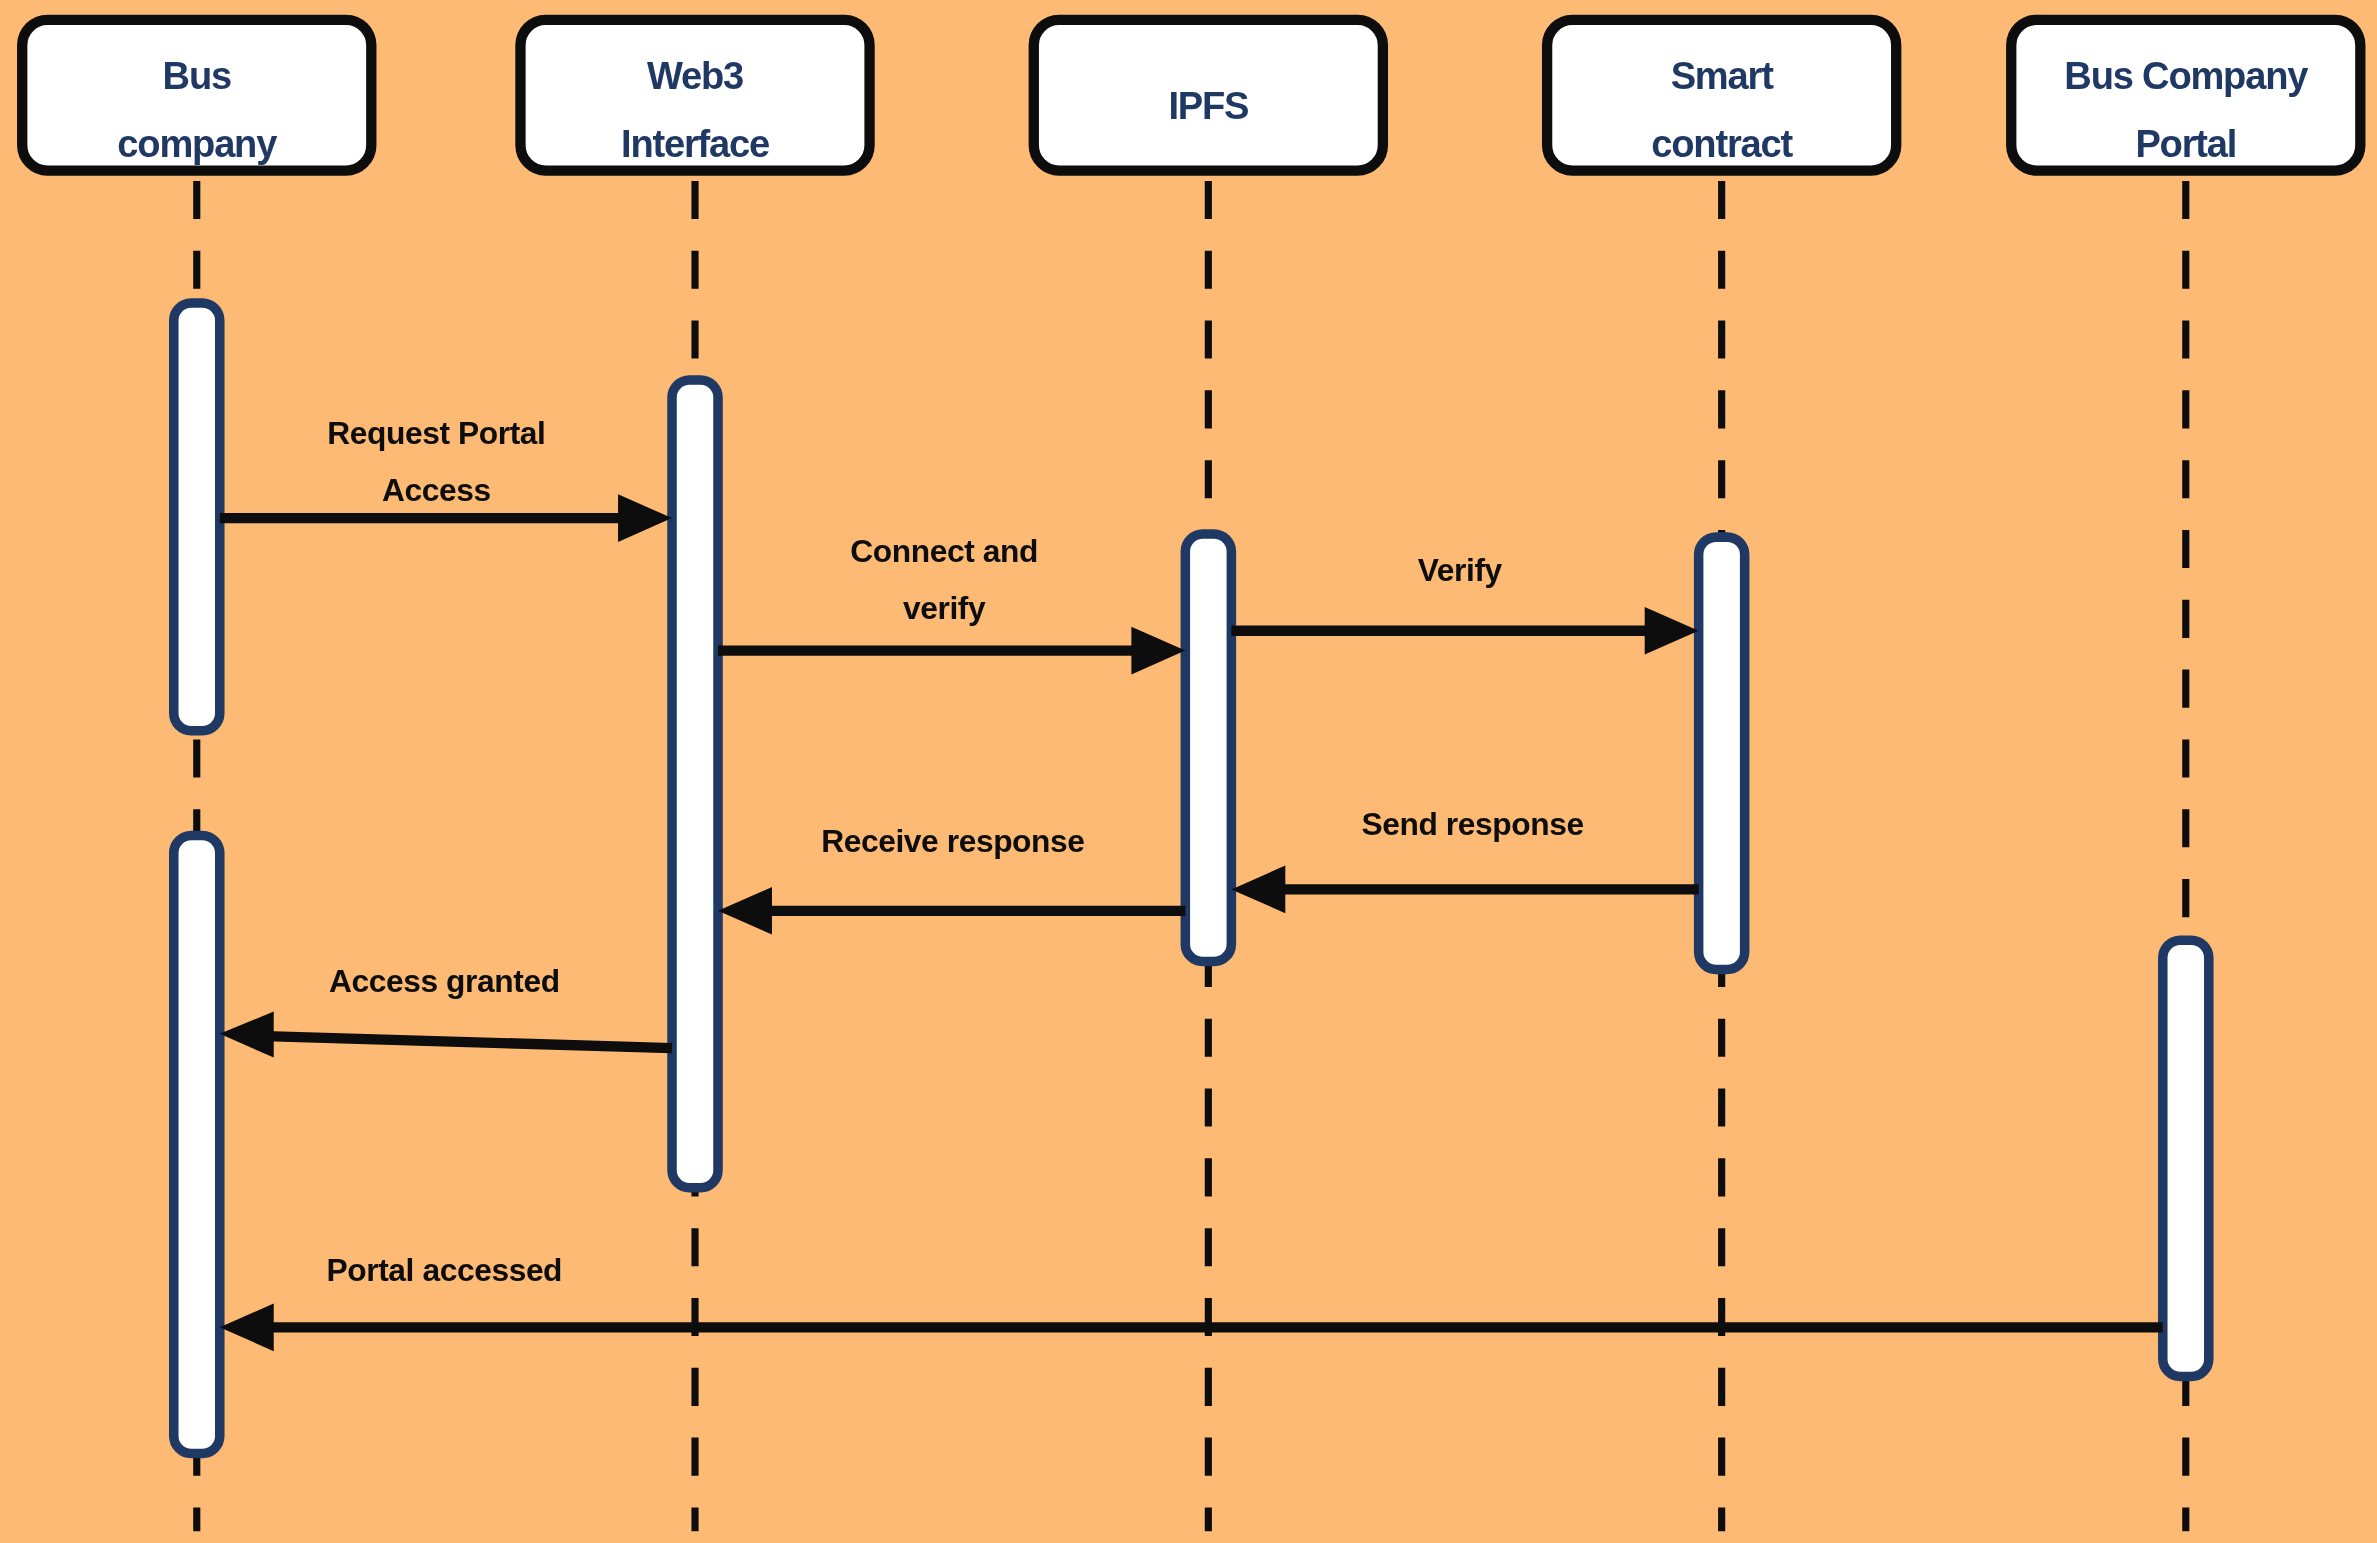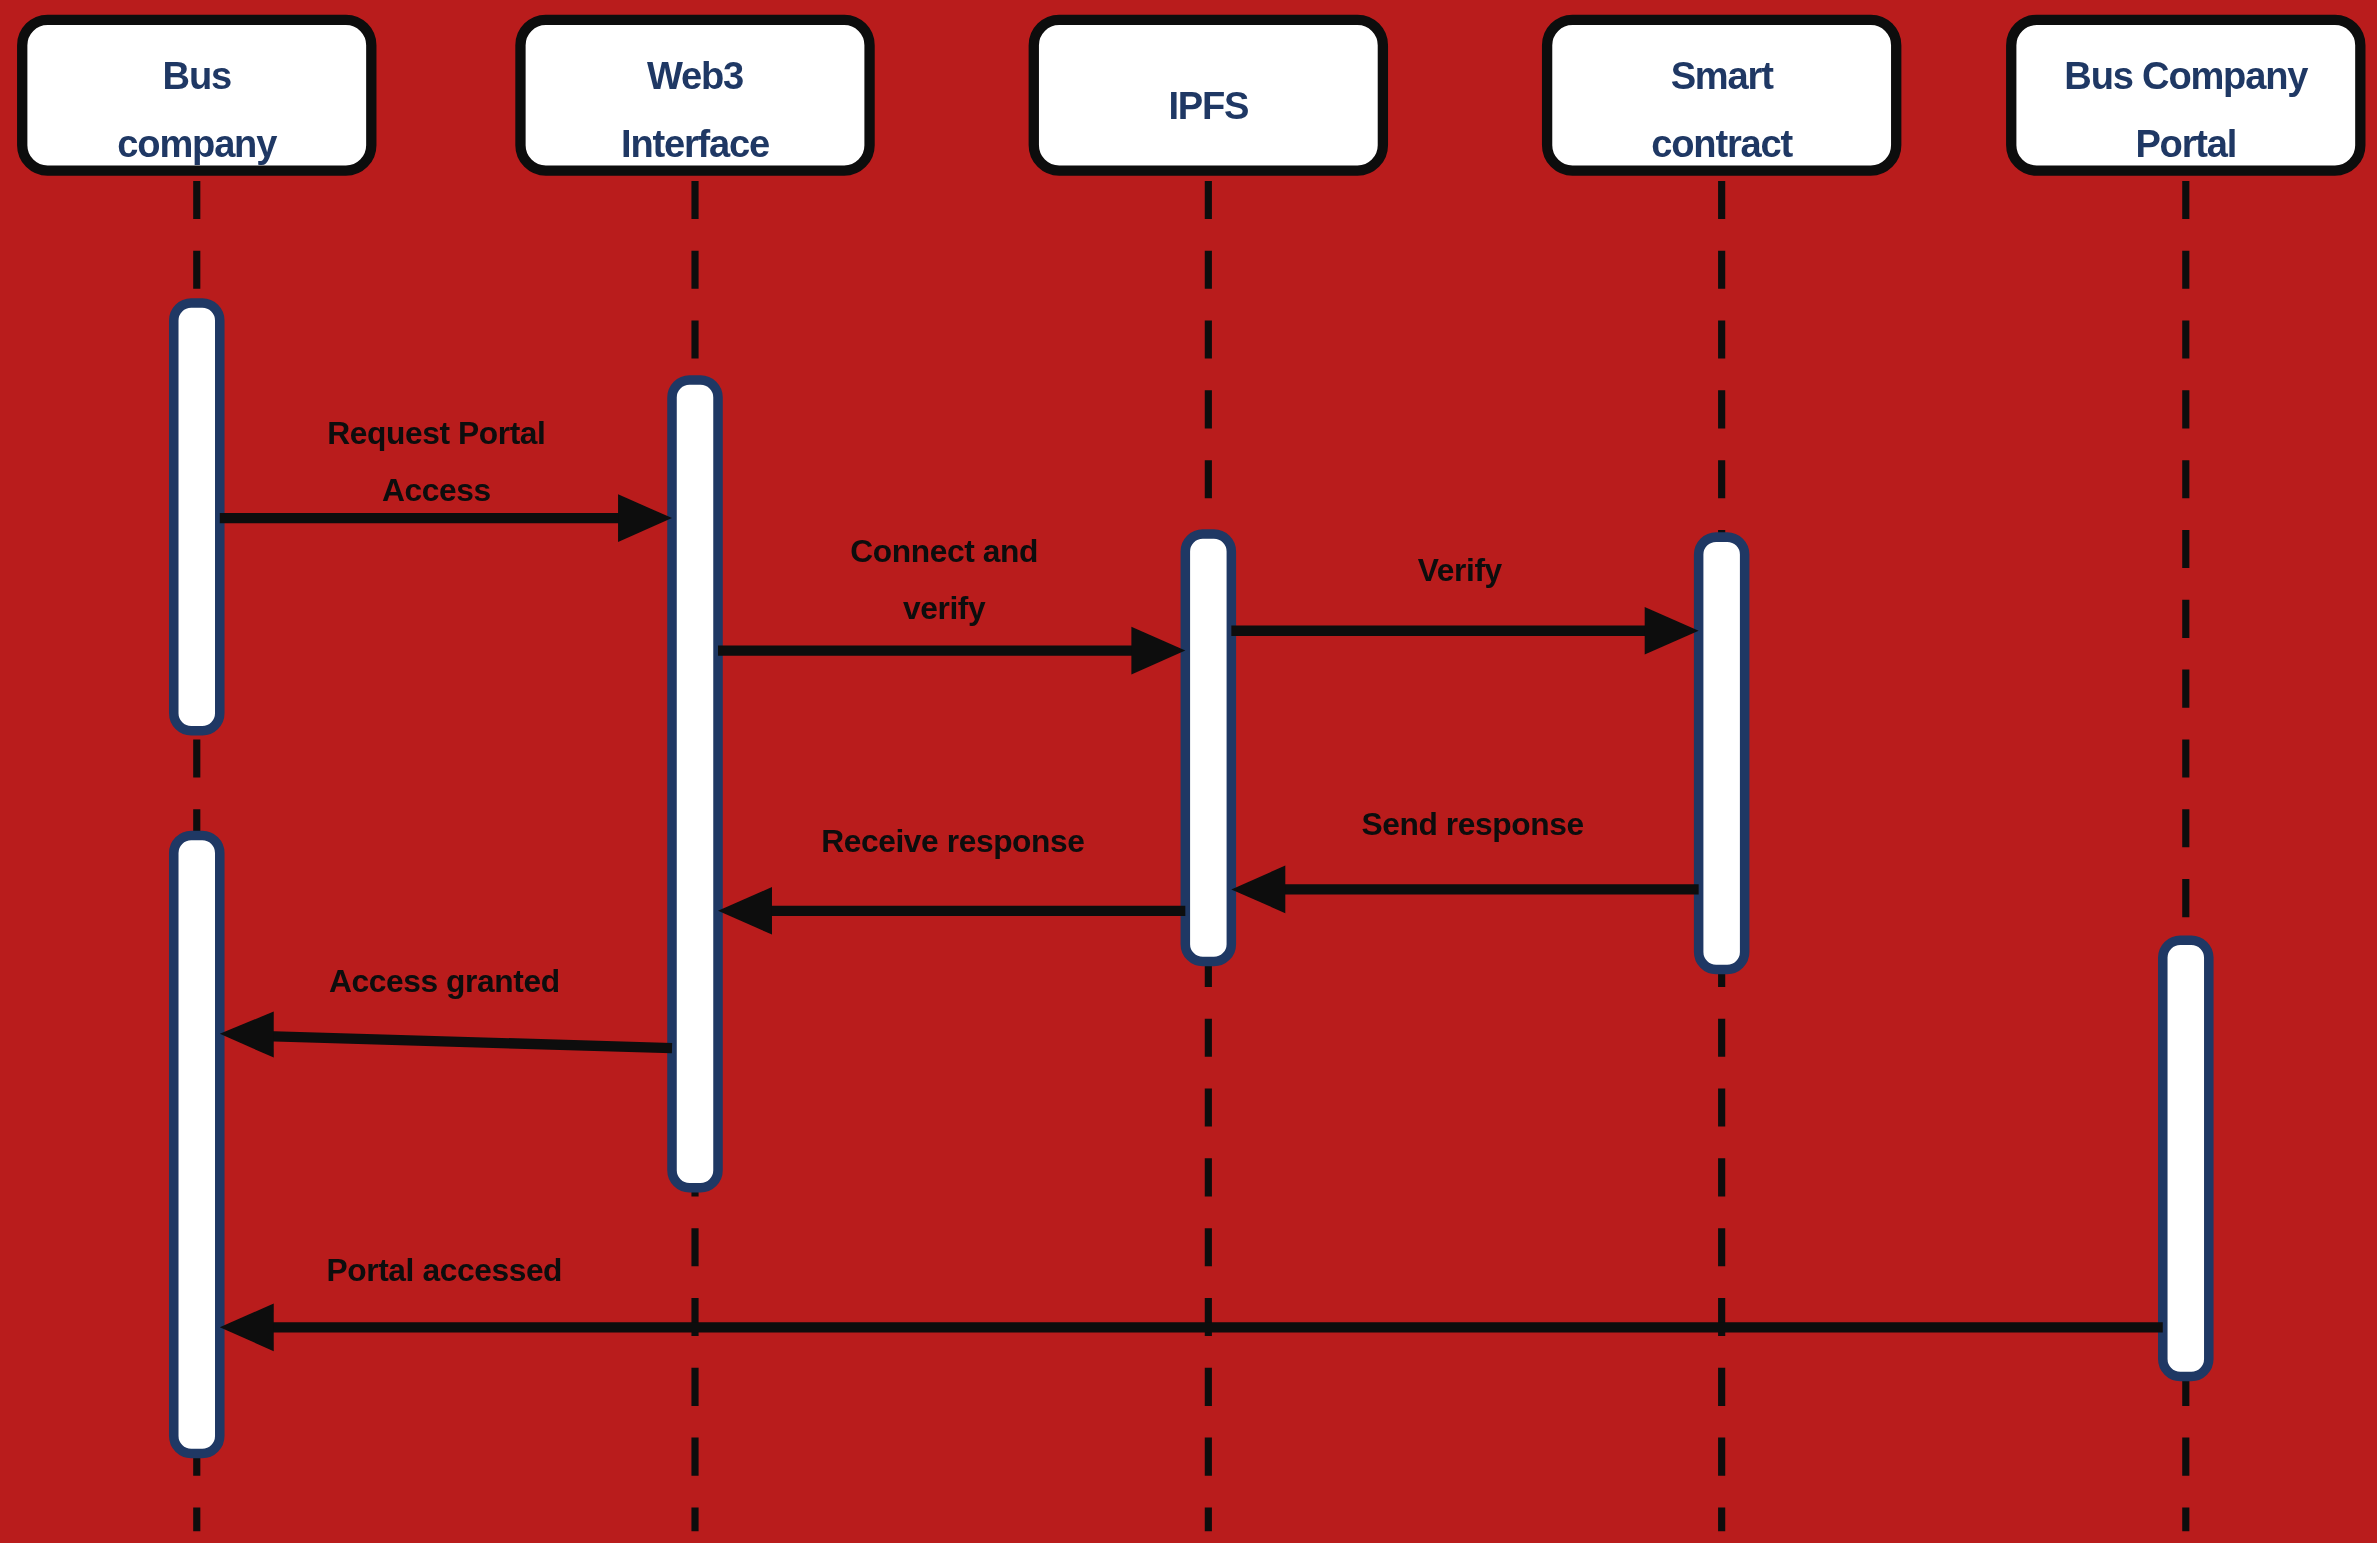--- a/index.html
+++ b/index.html
@@ -2,21 +2,21 @@
 <html style="font-size:12.7px"><head>
 <meta charset="utf-8">
 <style>
   html, body {
     margin: 0;
     padding: 0;
     background: #ffffff;
   }
   .diagram-wrap {
     width: 100%;
-    background: #b91c1c;
+    background: #fdba74;
   }
   svg { display: block; width: 100%; height: auto; }
 
   .actor-box {
     fill: #ffffff;
     stroke: #0d0d0d;
     stroke-width: 13;
   }
   .actor-name {
     font-family: "Liberation Sans", sans-serif;

